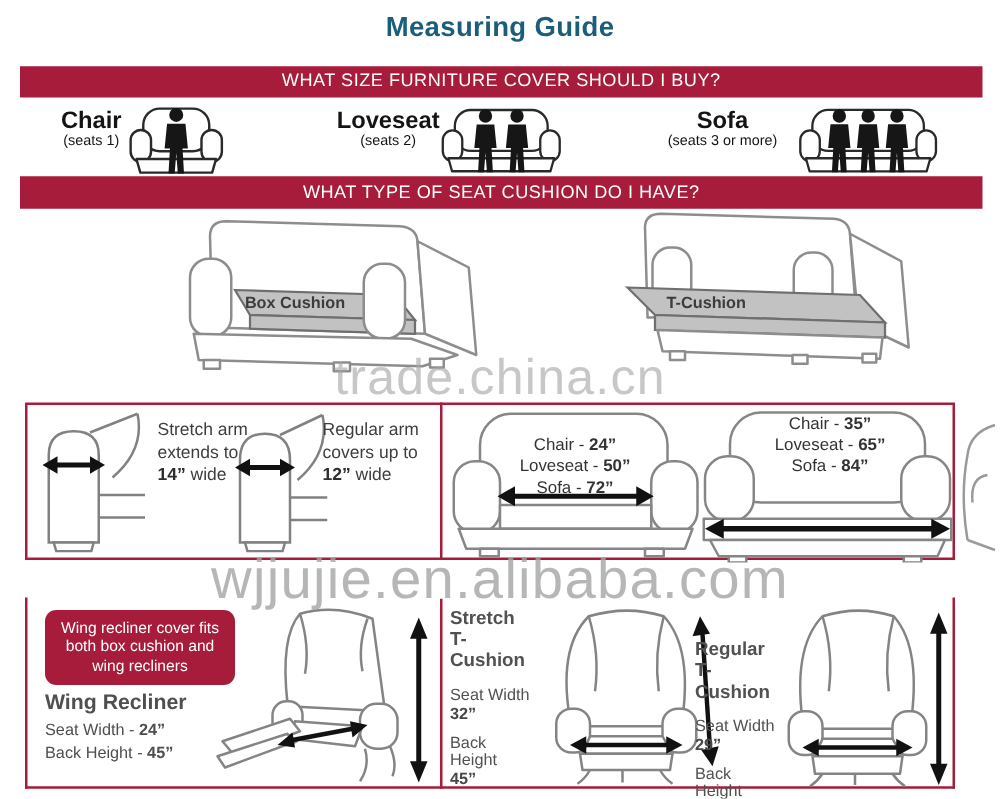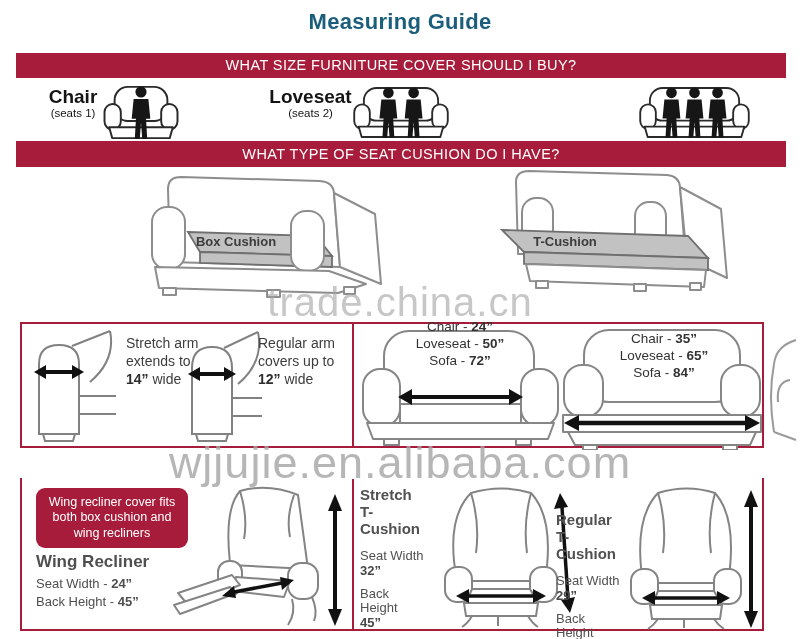--- a/index.html
+++ b/index.html
@@ -82,20 +82,24 @@
     <g fill="#fff" stroke="#2a2a2a" stroke-width="2.5" stroke-linejoin="round">
       <rect x="16" y="5" width="100" height="44" rx="17"></rect>
       <rect x="3" y="27" width="21" height="33" rx="10.5"></rect>
       <rect x="108" y="27" width="21" height="33" rx="10.5"></rect>
       <path d="M9,57 L123,57 L119,71 L13,71 Z"></path>
     </g>
     <use href="#person-sil" transform="translate(49,1)" fill="#161616"></use>
     <use href="#person-sil" transform="translate(83,1)" fill="#161616"></use>
   </svg>
 
+  <div class="sz-block" style="left:508px;top:86px;width:140px;">
+    <div class="sz-name">Sofa</div>
+    <div class="sz-seats">(seats 3 or more)</div>
+  </div>
   <svg class="abs" style="left:638px;top:83px;" width="113" height="59" viewBox="0 0 152 76">
     <g fill="#fff" stroke="#2a2a2a" stroke-width="2.5" stroke-linejoin="round">
       <rect x="16" y="5" width="120" height="44" rx="17"></rect>
       <rect x="3" y="27" width="21" height="33" rx="10.5"></rect>
       <rect x="128" y="27" width="21" height="33" rx="10.5"></rect>
       <path d="M9,57 L143,57 L139,71 L13,71 Z"></path>
     </g>
     <use href="#person-sil" transform="translate(45,1)" fill="#161616"></use>
     <use href="#person-sil" transform="translate(76,1)" fill="#161616"></use>
     <use href="#person-sil" transform="translate(107,1)" fill="#161616"></use>
@@ -199,21 +203,21 @@
       <path d="M9,97 L196,97 L190,113 L15,113 Z"></path>
       <rect x="26" y="113" width="15" height="6"></rect>
       <rect x="158" y="113" width="15" height="6"></rect>
     </g>
     <g fill="#111">
       <path d="M52,71 L153,71" stroke="#111" stroke-width="4"></path>
       <polygon points="40,71 54,63 54,79"></polygon>
         <polygon points="165,71 151,63 151,79"></polygon>
     </g>
   </svg>
-  <div class="measure-text" style="left:376px;top:318px;width:168px;">
+  <div class="measure-text" style="left:376px;top:347px;width:168px;">
     <div><span>Chair -</span>&nbsp;<span class="bv">24”</span></div>
     <div><span>Loveseat -</span>&nbsp;<span class="bv">50”</span></div>
     <div><span>Sofa -</span>&nbsp;<span class="bv">72”</span></div>
   </div>
 
   <svg class="abs" style="left:561px;top:325px;" width="202" height="125" viewBox="0 0 202 125">
     <g fill="#fff" stroke="#868686" stroke-width="2" stroke-linejoin="round">
       <rect x="23" y="5" width="156" height="72" rx="25"></rect>
       <rect x="3" y="40" width="39" height="52" rx="18"></rect>
       <rect x="160" y="40" width="39" height="52" rx="18"></rect>

